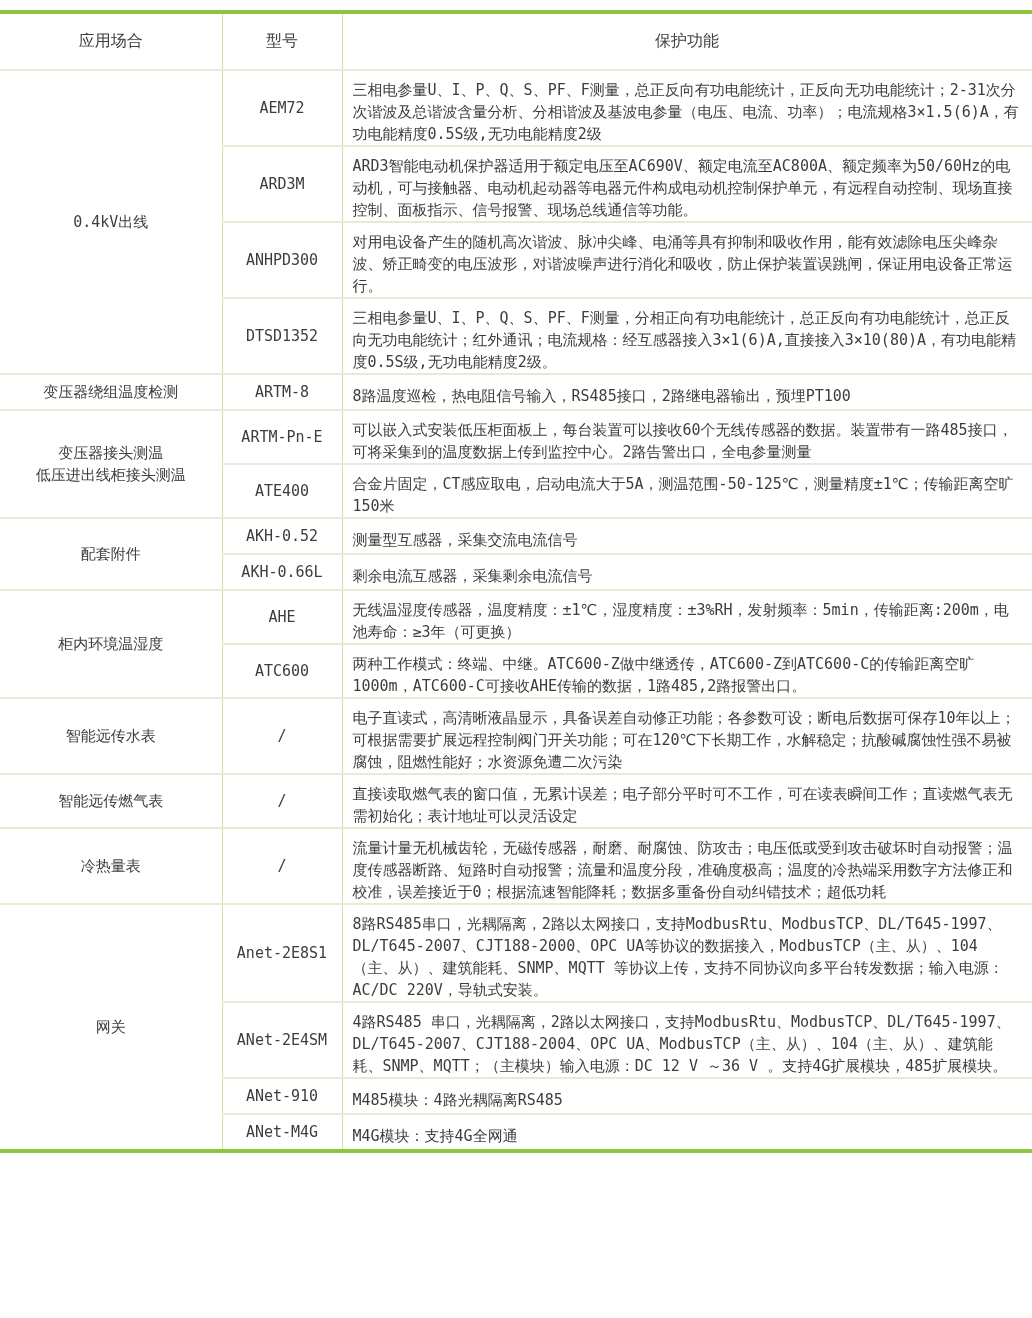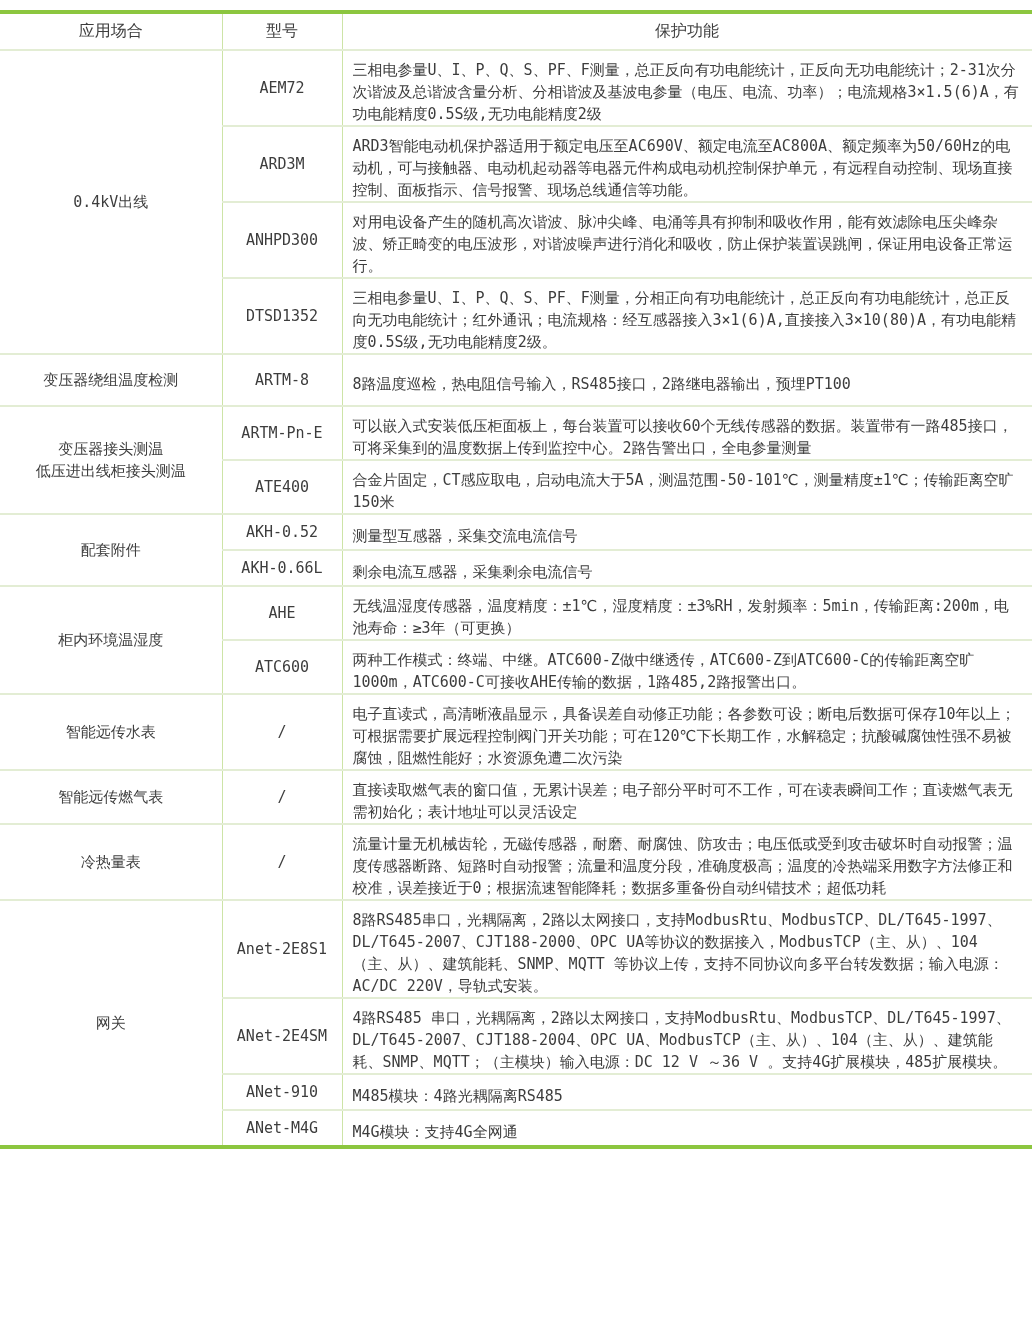--- a/index.html
+++ b/index.html
@@ -32,38 +32,38 @@
   }
   col.c-app{width:222px;}
   col.c-model{width:120px;}
   col.c-func{width:690px;}
   th{
     font-weight:normal;
     font-size:16px;
     text-align:center;
     vertical-align:middle;
     height:31px;
-    padding:2px 4px;
+    padding:12px 4px;
   }
   td{
     font-size:15px;
     line-height:22px;
     vertical-align:middle;
   }
   
   th,td{
     border-top:2px solid var(--grid-h);
     border-left:1px solid var(--grid-v);
   }
   th:first-child,td.app-cell{border-left:none;}
   th:last-child,td.func-cell{border-right:1px solid var(--grid-h);}
   tr:first-child th{border-top:none;}
   .app-cell{
     text-align:center;
-    padding:14px 8px;
+    padding:6px 8px;
     white-space:pre-line;
   }
   .model-cell{
     text-align:center;
     padding:6px 4px;
   }
   .func-cell{
     text-align:left;
     padding:8px 12px 0 10px;
   }
@@ -110,21 +110,21 @@
             <td class="func-cell">8路温度巡检，热电阻信号输入，RS485接口，2路继电器输出，预埋PT100</td>
           </tr>
           <tr>
             <td class="app-cell" rowspan="2">变压器接头测温
 低压进出线柜接头测温</td>
             <td class="model-cell">ARTM-Pn-E</td>
             <td class="func-cell">可以嵌入式安装低压柜面板上，每台装置可以接收60个无线传感器的数据。装置带有一路485接口，可将采集到的温度数据上传到监控中心。2路告警出口，全电参量测量</td>
           </tr>
           <tr>
             <td class="model-cell">ATE400</td>
-            <td class="func-cell">合金片固定，CT感应取电，启动电流大于5A，测温范围-50-101℃，测量精度±1℃；传输距离空旷150米</td>
+            <td class="func-cell">合金片固定，CT感应取电，启动电流大于5A，测温范围-50-125℃，测量精度±1℃；传输距离空旷150米</td>
           </tr>
           <tr>
             <td class="app-cell" rowspan="2">配套附件</td>
             <td class="model-cell">AKH-0.52</td>
             <td class="func-cell">测量型互感器，采集交流电流信号</td>
           </tr>
           <tr>
             <td class="model-cell">AKH-0.66L</td>
             <td class="func-cell">剩余电流互感器，采集剩余电流信号</td>
           </tr>

